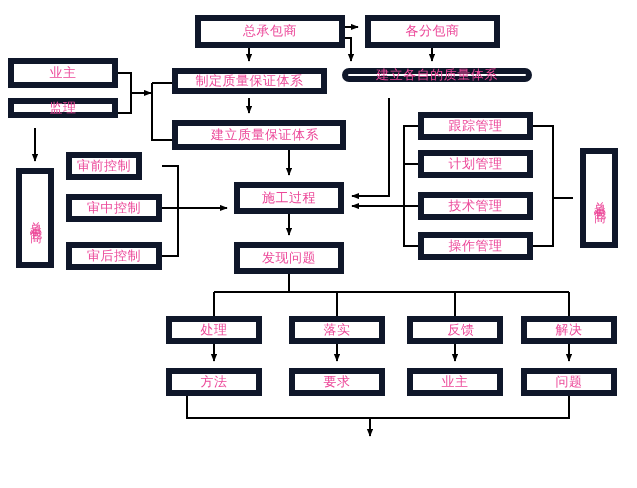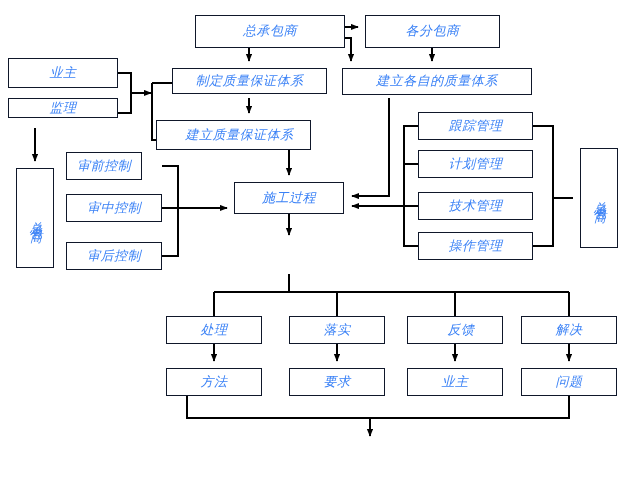--- a/index.html
+++ b/index.html
@@ -16,31 +16,30 @@
   }
   #wires{
     position:absolute;
     left:0;top:0;
     width:637px;height:488px;
     pointer-events:none;
   }
   .node{
     position:absolute;
     box-sizing:border-box;
-    border:1px solid #0f172a;
+    border:6px solid #0f172a;
     background:#ffffff;
     display:flex;
     align-items:center;
     justify-content:center;
     font-size:13px;
-    color:#3b82f6;
+    color:#ec4899;
     line-height:1.15;
     letter-spacing:0.5px;
     z-index:2;
-    font-style:italic;
   }
   .node.vert{
     writing-mode:vertical-rl;
     text-orientation:upright;
     letter-spacing:3px;
     font-size:12px;
   }
   .node.small{font-size:13px;}
 </style>
 </head>
@@ -102,34 +101,35 @@
   <div class="node" style="left:195px;top:15px;width:150px;height:33px;">总承包商</div>
 
   <div class="node" style="left:365px;top:15px;width:135px;height:33px;">各分包商</div>
 
   <div class="node" style="left:8px;top:58px;width:110px;height:30px;">业主</div>
 
   <div class="node" style="left:8px;top:98px;width:110px;height:20px;">监理</div>
 
   <div class="node" style="left:172px;top:68px;width:155px;height:26px;">制定质量保证体系</div>
 
-  <div class="node" style="left:156px;top:120px;width:155px;height:30px;padding-left:12px;">建立质量保证体系</div>
+  <div class="node" style="left:172px;top:120px;width:174px;height:30px;padding-left:12px;">建立质量保证体系</div>
 
-  <div class="node" style="left:342px;top:68px;width:190px;height:27px;">建立各自的质量体系</div>
+  <div class="node" style="left:342px;top:68px;width:190px;height:14px;border-radius:8px;">建立各自的质量体系</div>
 
   <div class="node vert" style="left:16px;top:168px;width:38px;height:100px;">总承包商</div>
 
   <div class="node small" style="left:66px;top:152px;width:76px;height:28px;">审前控制</div>
 
   <div class="node small" style="left:66px;top:194px;width:96px;height:28px;">审中控制</div>
 
   <div class="node" style="left:234px;top:182px;width:110px;height:32px;">施工过程</div>
 
   <div class="node small" style="left:66px;top:242px;width:96px;height:28px;">审后控制</div>
 
+  <div class="node" style="left:234px;top:242px;width:110px;height:32px;">发现问题</div>
 
   <div class="node small" style="left:418px;top:112px;width:115px;height:28px;">跟踪管理</div>
 
   <div class="node small" style="left:418px;top:150px;width:115px;height:28px;">计划管理</div>
 
   <div class="node small" style="left:418px;top:192px;width:115px;height:28px;">技术管理</div>
 
   <div class="node small" style="left:418px;top:232px;width:115px;height:28px;">操作管理</div>
 
   <div class="node vert" style="left:580px;top:148px;width:38px;height:100px;">总承包商</div>

